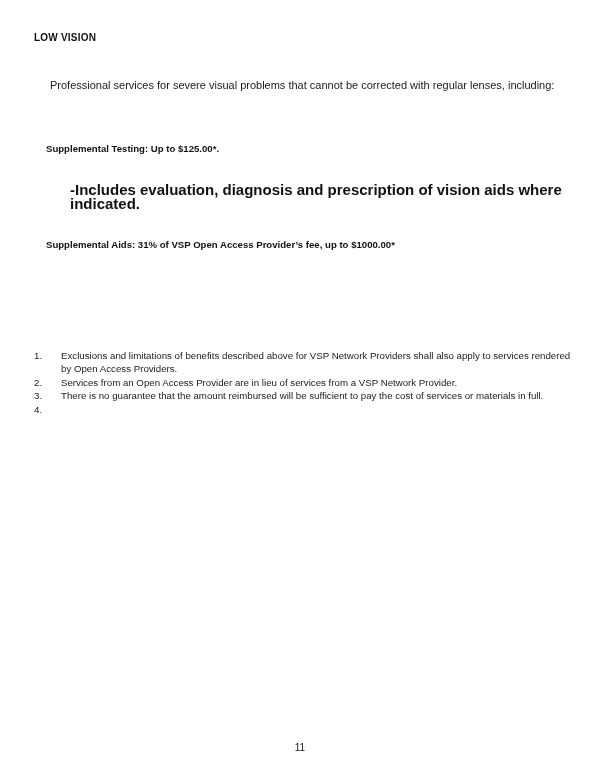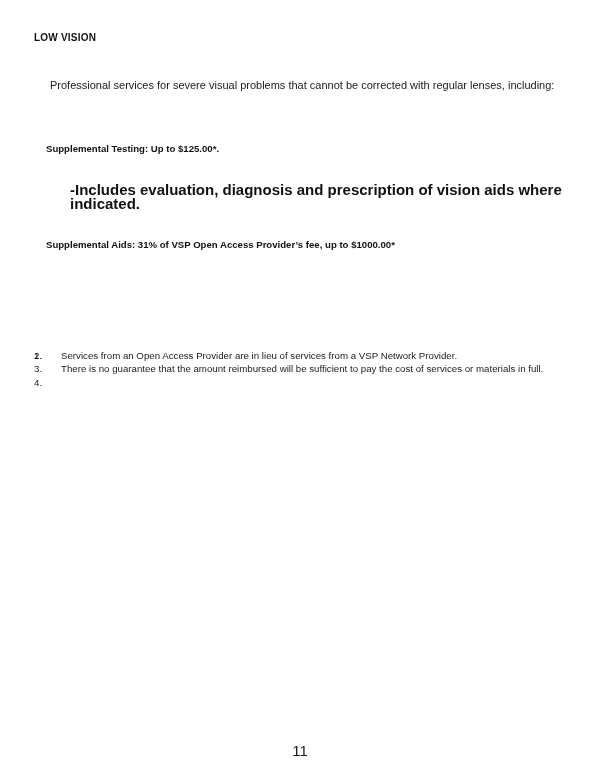--- a/index.html
+++ b/index.html
@@ -88,21 +88,21 @@
     text-align: left;
     font-size: 9.7px;
     color: #1a1a1a;
   }
   .footer {
     position: absolute;
     left: 0;
     top: 742px;
     width: 600px;
     text-align: center;
-    font-size: 15px;
+    font-size: 10px;
     color: #1a1a1a;
   }
 </style>
 </head>
 <body>
 
 <div class="page">
 
   <div class="content">
 
@@ -131,20 +131,21 @@
 
 
     <div class="gap-section"></div>
 
 
     <div class="gap-after-heading"></div>
 
     <ol class="numbered-list">
       <li>
         <span class="num">1.</span>
+        <span>Exclusions and limitations of benefits described above for VSP Network Providers shall also apply to services rendered by Open Access Providers.</span>
       </li>
       <li>
         <span class="num">2.</span>
         <span>Services from an Open Access Provider are in lieu of services from a VSP Network Provider.</span>
       </li>
       <li>
         <span class="num">3.</span>
         <span>There is no guarantee that the amount reimbursed will be sufficient to pay the cost of services or materials in full.</span>
       </li>
       <li>

